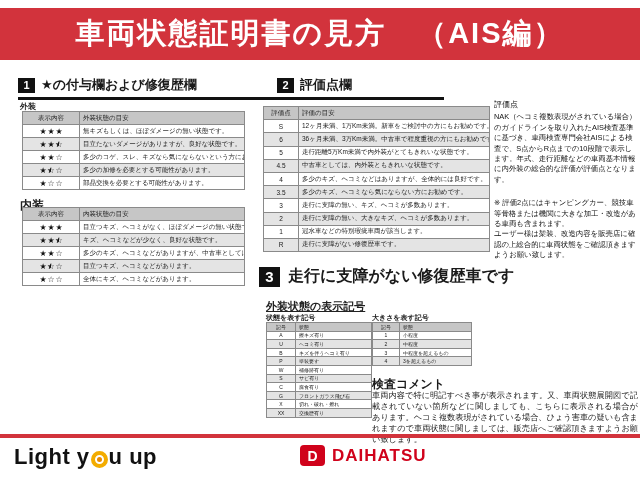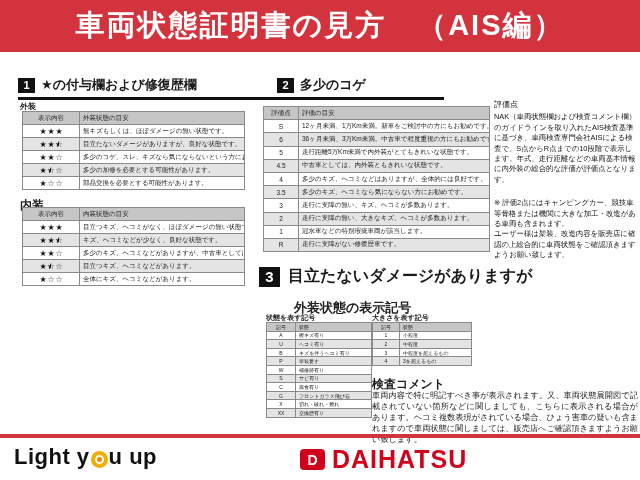--- a/index.html
+++ b/index.html
@@ -1,20 +1,20 @@
 <!DOCTYPE html>
 <html><head>
 <meta charset="utf-8">
 <style>
   html,body{margin:0;padding:0;}
   .page{position:relative;width:640px;height:480px;background:#ffffff;overflow:hidden;
         font-family:"Liberation Sans","DejaVu Sans",sans-serif;color:#1a1a1a;}
 
   
-  .titlebar{position:absolute;left:0;top:0;width:640px;height:52px;background:#d2333c;
+  .titlebar{position:absolute;left:0;top:8px;width:640px;height:52px;background:#d2333c;
             display:flex;align-items:center;justify-content:center;}
   .titlebar h1{margin:0;color:#ffffff;font-size:29px;font-weight:bold;letter-spacing:2px;white-space:nowrap;}
 
   .company{position:absolute;left:6px;top:56px;font-size:11px;color:#222;}
 
   
   .sec-head{position:absolute;display:flex;align-items:center;border-bottom:3px solid #111;padding-bottom:3px;}
   .sec-head .badge{display:inline-flex;align-items:center;justify-content:center;width:17px;height:15px;
                    background:#111;color:#fff;font-weight:bold;font-size:11px;margin-right:6px;flex:0 0 auto;}
   .sec-head .sec-title{font-weight:bold;font-size:13px;white-space:nowrap;}
@@ -44,21 +44,21 @@
   
   .t-eval{left:263px;top:106px;width:227px;font-size:6.5px;}
   .t-eval th,.t-eval td{height:12.2px;}
   .t-eval .c1{width:28px;text-align:center;}
 
   .note{position:absolute;left:494px;top:100px;width:145px;font-size:7.4px;line-height:10.4px;color:#111;}
   .note .note-title{font-size:8px;margin-bottom:2px;}
   .note .caution{margin-top:13px;white-space:pre-line;}
 
   
-  .lbl-symbols{left:266px;top:299px;font-size:13px;margin-left:28px;}
+  .lbl-symbols{left:266px;top:299px;font-size:11px;text-decoration:underline;}
   .lbl-state{left:266px;top:313px;font-size:7px;}
   .lbl-size{left:372px;top:313px;font-size:7px;}
   .t-state{left:266px;top:322px;width:106px;font-size:5px;}
   .t-state th,.t-state td{height:7.6px;padding:0 2px;}
   .t-state .c1{width:22px;text-align:center;}
   .t-size{left:372px;top:322px;width:100px;font-size:5px;}
   .t-size th,.t-size td{height:7.6px;padding:0 2px;}
   .t-size .c1{width:20px;text-align:center;}
 
   .comment-title{position:absolute;left:372px;top:376px;font-size:12px;font-weight:bold;}
@@ -69,21 +69,21 @@
   .red-line{position:absolute;left:0;top:434px;width:640px;height:4px;background:#d2333c;}
   .tagline{position:absolute;left:14px;top:444px;font-size:22px;font-weight:800;color:#111;
            display:flex;align-items:center;letter-spacing:0.5px;}
   .o-ring{position:relative;display:inline-block;width:17px;height:17px;border:4px solid #f3ac00;
           border-radius:50%;box-sizing:border-box;margin:0 1px;top:2px;}
   .o-ring .o-dot{position:absolute;left:50%;top:50%;width:5px;height:5px;margin:-2.5px 0 0 -2.5px;
                  border-radius:50%;background:#e88b00;}
   .brand{position:absolute;left:300px;top:445px;display:flex;align-items:center;}
   .d-mark{display:inline-flex;align-items:center;justify-content:center;width:25px;height:21px;
           background:#d0021b;color:#fff;border-radius:4px;font-weight:bold;font-size:14px;margin-right:7px;}
-  .brand .brand-text{color:#d0021b;font-weight:bold;font-size:25px;letter-spacing:1px;}
+  .brand .brand-text{color:#d0021b;font-weight:bold;font-size:17px;letter-spacing:1px;}
 </style>
 </head>
 <body>
 
 <div class="page">
 
   <header class="titlebar">
     <h1>車両状態証明書の見方　（AIS編）</h1>
   </header>
 
@@ -154,21 +154,21 @@
         </tr>
       <tr>
           <td class="c1 stars"><span class="st">★</span><span class="st">☆</span><span class="st">☆</span></td>
           <td>全体にキズ、ヘコミなどがあります。</td>
         </tr>
     </tbody>
   </table>
 
   <div class="sec-head head2">
     <span class="badge">2</span>
-    <span class="sec-title">多少のコゲ</span>
+    <span class="sec-title">評価点欄</span>
   </div>
 
   <table class="t t-eval">
     <thead>
       <tr>
         <th class="c1">評価点</th>
         <th>評価の目安</th>
       </tr>
     </thead>
     <tbody>
@@ -210,28 +210,28 @@
         </tr>
       <tr>
           <td class="c1">R</td>
           <td>走行に支障がない修復歴車です。</td>
         </tr>
     </tbody>
   </table>
 
   <div class="note">
     <div class="note-title">評価点</div>
-    <div class="note-body">NAK（車両状態欄および検査コメント欄）のガイドラインを取り入れたAIS検査基準に基づき、車両検査専門会社AISによる検査で、S点からR点までの10段階で表示します。年式、走行距離などの車両基本情報に内外装の総合的な評価が評価点となります。</div>
+    <div class="note-body">NAK（ヘコミ複数表現がされている場合）のガイドラインを取り入れたAIS検査基準に基づき、車両検査専門会社AISによる検査で、S点からR点までの10段階で表示します。年式、走行距離などの車両基本情報に内外装の総合的な評価が評価点となります。</div>
     <div class="caution">※ 評価2点にはキャンピングカー、競技車等骨格または機関に大きな加工・改造がある車両も含まれます。
 ユーザー様は架装、改造内容を販売店に確認の上総合的に車両状態をご確認頂きますようお願い致します。</div>
   </div>
 
   <div class="sec-head head3">
     <span class="badge">3</span>
-    <span class="sec-title">目立たないダメージがありますが</span>
+    <span class="sec-title">走行に支障がない修復歴車です</span>
   </div>
 
   <div class="sub-label lbl-symbols">外装状態の表示記号</div>
   <div class="sub-label lbl-state">状態を表す記号</div>
   <div class="sub-label lbl-size">大きさを表す記号</div>
 
   <table class="t t-state">
     <thead>
       <tr>
         <th class="c1">記号</th>

